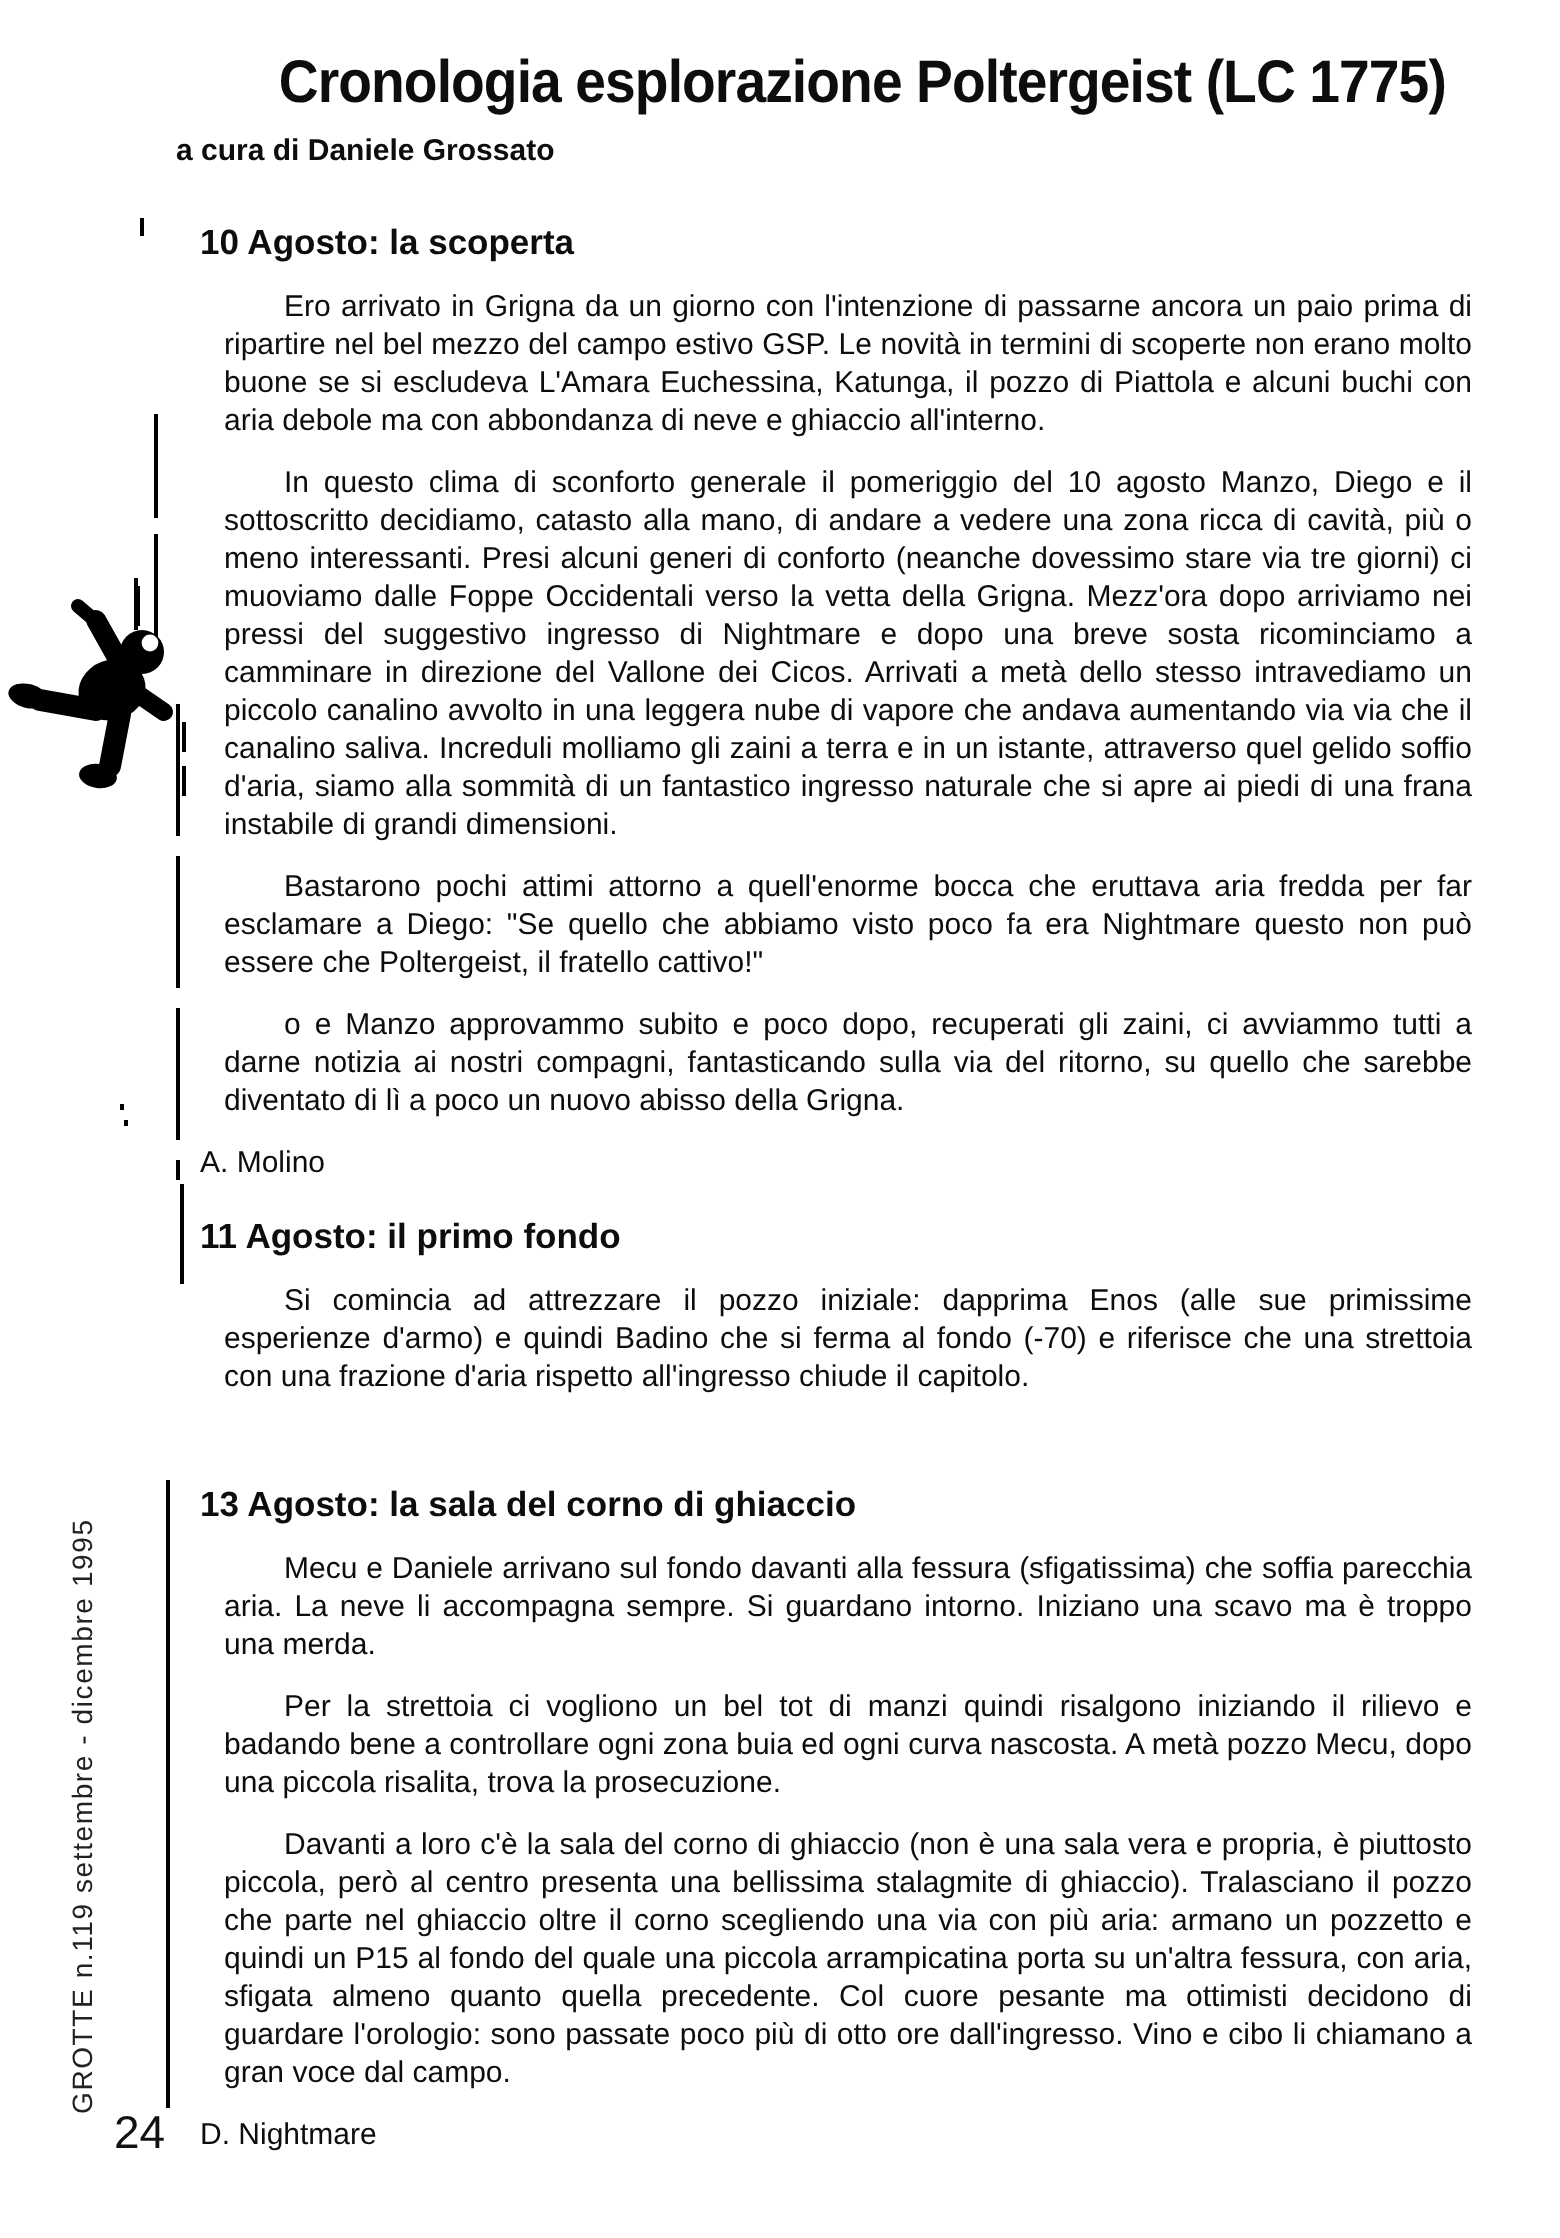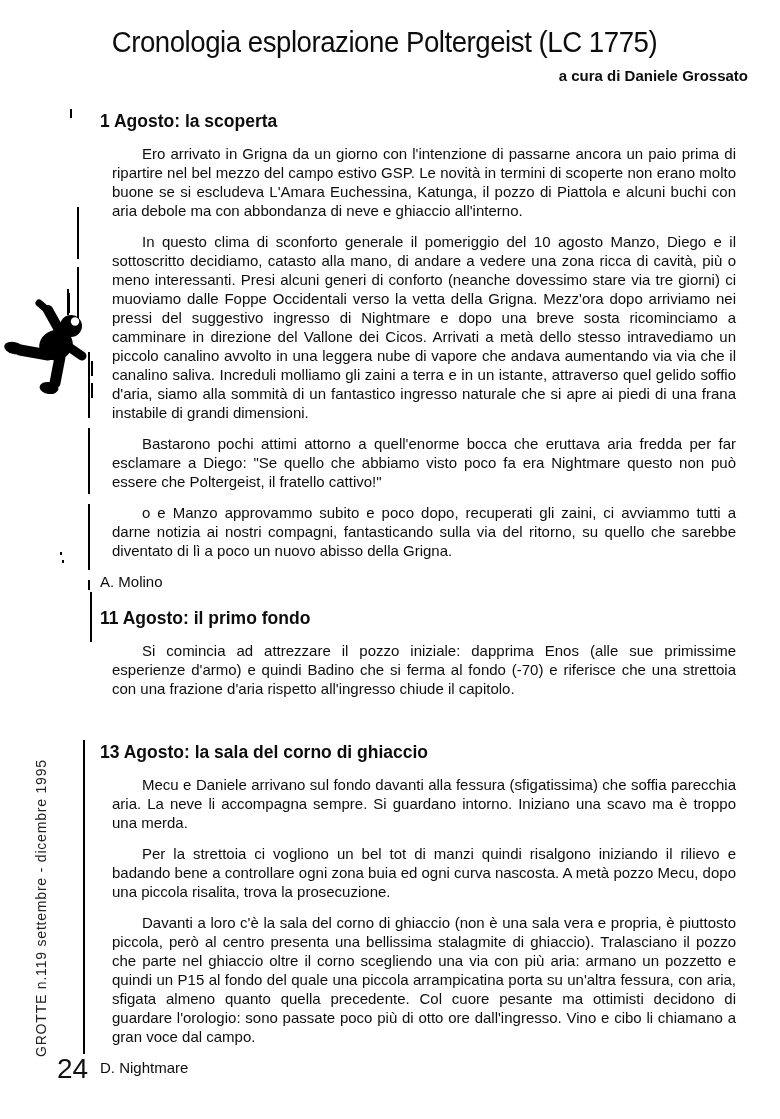--- a/index.html
+++ b/index.html
@@ -4,39 +4,39 @@
 <style>
   html,body{margin:0;padding:0;}
   body{
     width:780px;height:1119px;background:#ffffff;color:#0d0d0d;
     font-family:"Liberation Sans", sans-serif;position:relative;overflow:hidden;
     -webkit-font-smoothing:antialiased;
   }
   .page{position:absolute;inset:0;}
   
   .header{position:absolute;left:88px;right:32px;top:24px;}
-  .title{margin:0;font-size:30px;font-weight:normal;text-align:left;
+  .title{margin:0;font-size:30px;font-weight:bold;text-align:right;
          letter-spacing:-0.5px;line-height:36px;white-space:nowrap;}
   .title .squeeze{display:inline-block;transform:scaleX(.92);transform-origin:50% 50%;}
-  .byline{margin-top:7px;font-size:15px;font-weight:bold;text-align:right;}
+  .byline{margin-top:7px;font-size:15px;font-weight:bold;}
   
   .content{position:absolute;left:100px;right:32px;top:110px;
            font-size:15px;line-height:19px;text-align:justify;}
   .content h2{font-size:17.5px;font-weight:bold;margin:0 0 3px 0;line-height:22px;text-align:left;}
   .content p{margin:12px;text-indent:30px;}
   .signature{text-align:left;margin:0 0 7px 0;}
   .sec-gap{height:9px;}
   .sec-gap-big{height:31px;}
   
   .sidebar-vertical{
     position:absolute;left:33px;top:1057px;width:320px;height:20px;
     transform:rotate(-90deg);transform-origin:0 0;
     font-size:14px;letter-spacing:0.8px;color:#222;white-space:nowrap;
   }
-  .pagenum{position:absolute;left:57px;top:1053px;font-size:28px;color:#111;}
+  .pagenum{position:absolute;left:57px;top:1053px;font-size:23px;color:#111;}
   
   .rope{position:absolute;width:2px;background:#000;}
   .rope.d1{background:repeating-linear-gradient(to bottom,#000 0 52px,transparent 52px 60px);}
   .rope.d2{background:repeating-linear-gradient(to bottom,#000 0 66px,transparent 66px 76px);}
   .artifact-dots{position:absolute;left:60px;top:552px;width:2px;height:3px;background:#000;
                  box-shadow:2px 8px 0 0 #000;}
   .caver{position:absolute;left:2px;top:293px;}
 </style>
 </head>
 <body>
@@ -67,21 +67,21 @@
   </svg>
 
   <div class="header">
     <h1 class="title"><span class="squeeze">Cronologia esplorazione Poltergeist (LC 1775)</span></h1>
     <div class="byline">a cura di Daniele Grossato</div>
   </div>
 
   <main class="content">
 
     <section>
-      <h2>1 Agosto: la scoperta</h2>
+      <h2>10 Agosto: la scoperta</h2>
       <p>Ero arrivato in Grigna da un giorno con l'intenzione di passarne ancora un paio prima di ripartire nel bel mezzo del campo estivo GSP. Le novità in termini di scoperte non erano molto buone se si escludeva L'Amara Euchessina, Katunga, il pozzo di Piattola e alcuni buchi con aria debole ma con abbondanza di neve e ghiaccio all'interno.</p>
       <p>In questo clima di sconforto generale il pomeriggio del 10 agosto Manzo, Diego e il sottoscritto decidiamo, catasto alla mano, di andare a vedere una zona ricca di cavità, più o meno interessanti. Presi alcuni generi di conforto (neanche dovessimo stare via tre giorni) ci muoviamo dalle Foppe Occidentali verso la vetta della Grigna. Mezz'ora dopo arriviamo nei pressi del suggestivo ingresso di Nightmare e dopo una breve sosta ricominciamo a camminare in direzione del Vallone dei Cicos. Arrivati a metà dello stesso intravediamo un piccolo canalino avvolto in una leggera nube di vapore che andava aumentando via via che il canalino saliva. Increduli molliamo gli zaini a terra e in un istante, attraverso quel gelido soffio d'aria, siamo alla sommità di un fantastico ingresso naturale che si apre ai piedi di una frana instabile di grandi dimensioni.</p>
       <p>Bastarono pochi attimi attorno a quell'enorme bocca che eruttava aria fredda per far esclamare a Diego: "Se quello che abbiamo visto poco fa era Nightmare questo non può essere che Poltergeist, il fratello cattivo!"</p>
       <p>o e Manzo approvammo subito e poco dopo, recuperati gli zaini, ci avviammo tutti a darne notizia ai nostri compagni, fantasticando sulla via del ritorno, su quello che sarebbe diventato di lì a poco un nuovo abisso della Grigna.</p>
       <div class="signature">A. Molino</div>
     </section>
 
     <div class="sec-gap"></div>
 
     <section>

